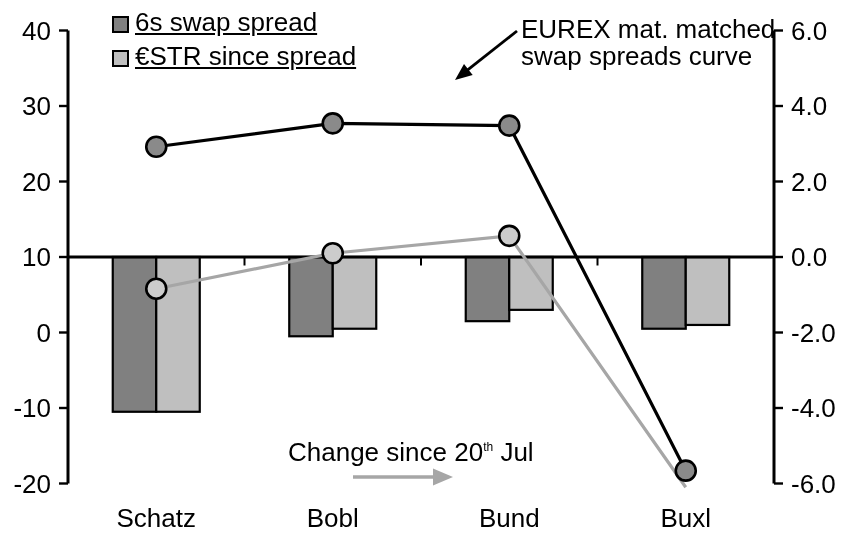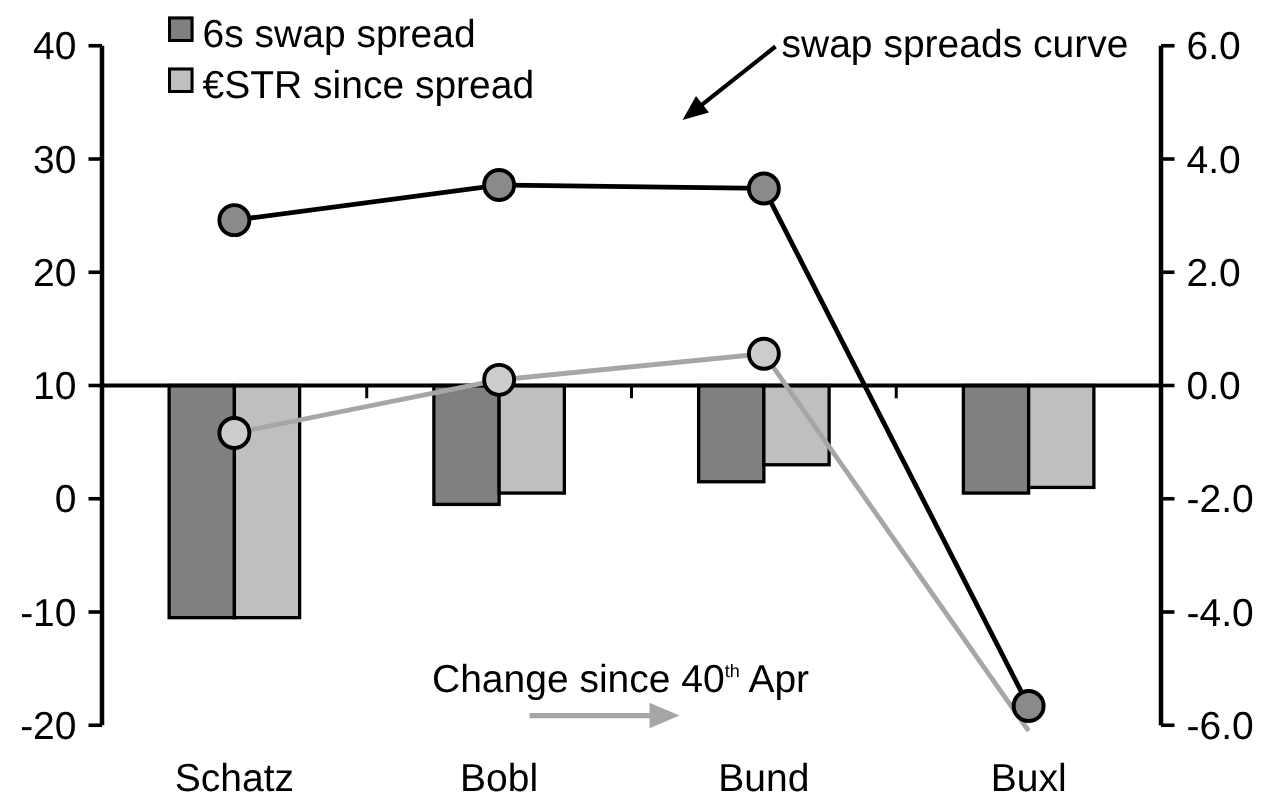--- a/index.html
+++ b/index.html
@@ -1,20 +1,20 @@
 <!DOCTYPE html>
 <html><head>
 <meta charset="utf-8">
 <style>
   html,body{margin:0;padding:0;background:#ffffff;}
   body{width:852px;height:539px;position:relative;font-family:"Liberation Sans",sans-serif;color:#000;}
   #chart-wrap{position:absolute;left:0;top:0;width:764px;height:539px;}
   svg{position:absolute;left:0;top:0;}
   .overlay{position:absolute;}
-  .legend-item{position:absolute;display:flex;align-items:flex-start;height:22px;}
+  .legend-item{position:absolute;display:flex;align-items:flex-end;height:22px;text-decoration:underline;}
   .swatch{display:inline-block;width:13px;height:13px;border:2.5px solid #000;margin-right:6px;flex:0 0 auto;}
   .legend-label{font-size:26px;line-height:22px;white-space:nowrap;}
   .annotation{font-size:26px;line-height:27px;white-space:nowrap;}
   #curve-annotation{left:521px;top:16px;}
   #change-annotation{left:288px;top:439px;width:232px;text-align:center;}
   #change-annotation sup{font-size:12px;line-height:0;}
 </style>
 </head>
 <body>
 
@@ -84,19 +84,20 @@
   <div class="legend-item overlay" style="left:112px;top:11px;">
     <span class="swatch" style="background: rgb(128, 128, 128); border-color: rgb(0, 0, 0);"></span>
     <span class="legend-label">6s swap spread</span>
   </div>
   <div class="legend-item overlay" style="left:112px;top:45px;">
     <span class="swatch" style="background: rgb(191, 191, 191); border-color: rgb(0, 0, 0);"></span>
     <span class="legend-label">€STR since spread</span>
   </div>
 
   <div class="annotation overlay" id="curve-annotation">
+    <div>EUREX mat. matched</div>
     <div>swap spreads curve</div>
   </div>
 
   <div class="annotation overlay" id="change-annotation">
-    <span>Change since 40</span><sup>th</sup><span> Apr</span>
+    <span>Change since 20</span><sup>th</sup><span> Jul</span>
   </div>
 </div>
 
 </body></html>

